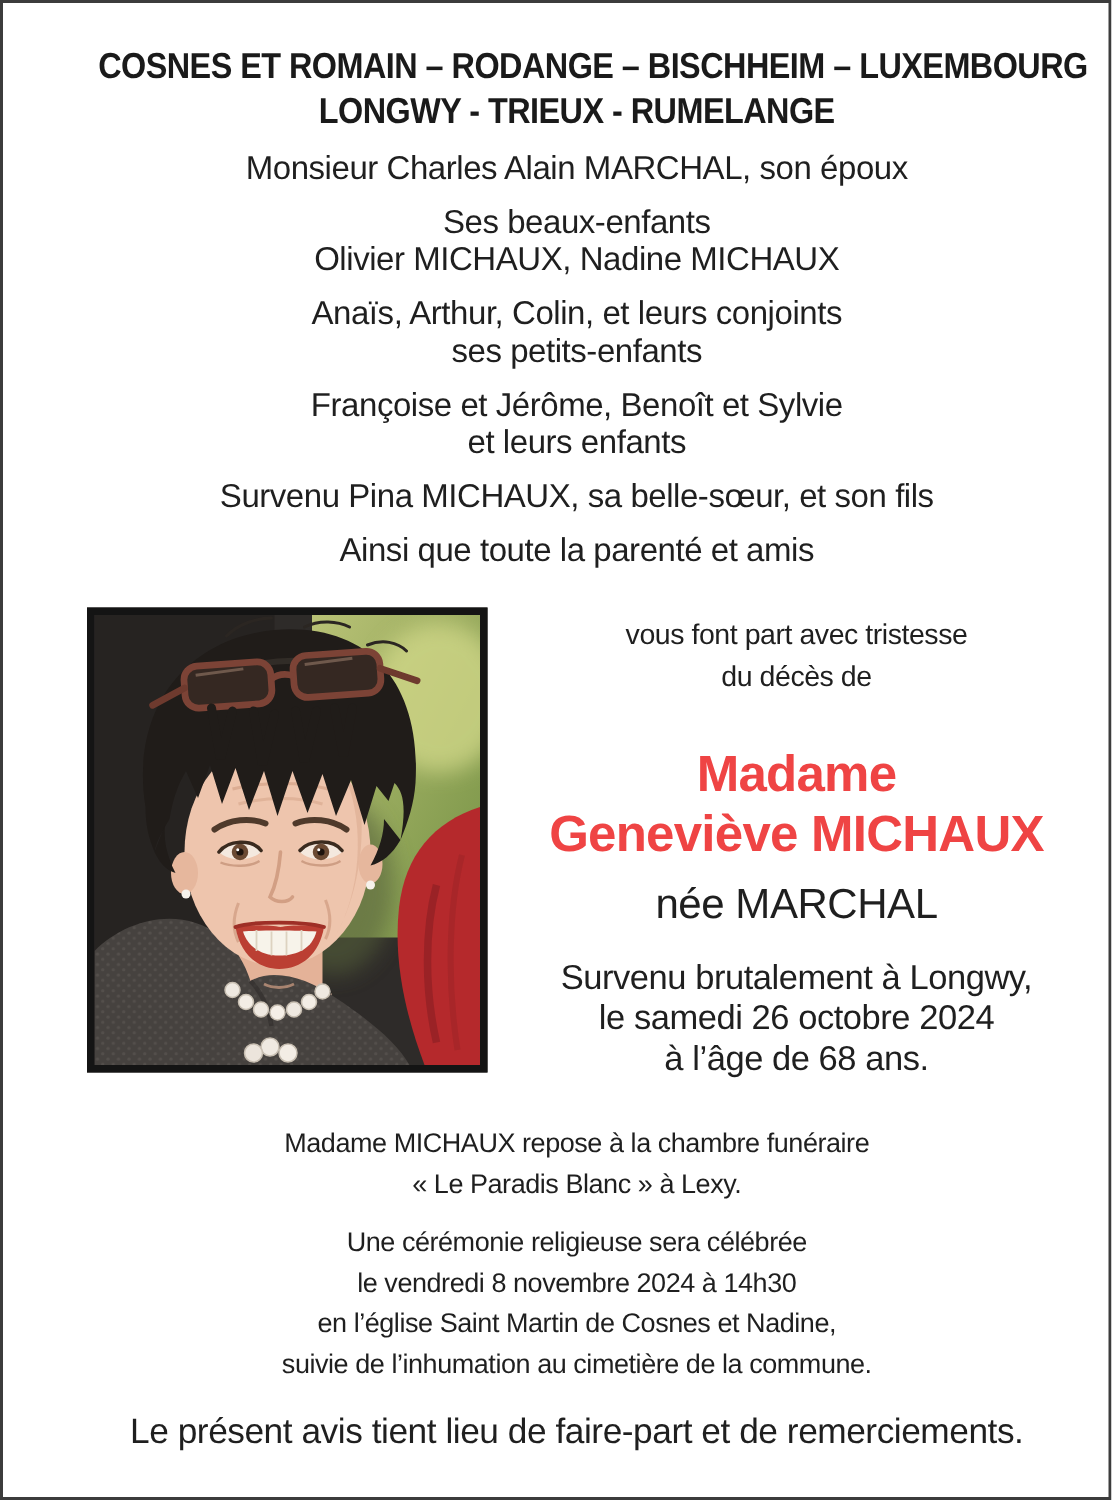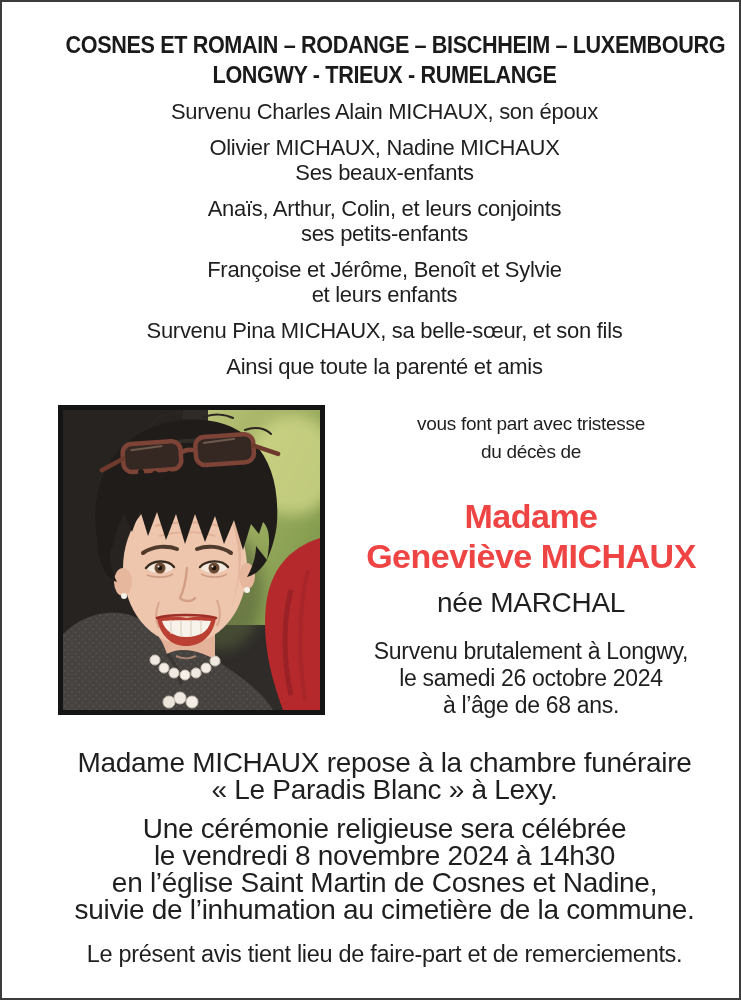--- a/index.html
+++ b/index.html
@@ -70,21 +70,21 @@
     font-size: 34px;
     line-height: 40px;
     font-weight: 700;
     color: #ef4444;
     letter-spacing: -0.5px;
   }
   .maiden { margin: 15px 0 0 0; font-size: 28px; line-height: 24px; }
   .death { margin: 23px 0 0 0; font-size: 23px; line-height: 27px; }
 
   
-  .details { margin-top: 30px; font-size: 28px; line-height: 27px; letter-spacing: -0.3px; }
+  .details { margin-top: 30px; font-size: 18px; line-height: 27px; letter-spacing: -0.3px; }
   .details p { margin: 0 0 12px 0; }
   .details .line { display: block; }
 
   .footer-line {
     margin: 17px 0 0 0;
     font-size: 23.5px;
     line-height: 28px;
     letter-spacing: -0.3px;
   }
 </style>
@@ -93,25 +93,25 @@
 
 <div class="sheet">
 
   <header class="towns">
     <span class="towns-line">COSNES ET ROMAIN – RODANGE – BISCHHEIM – LUXEMBOURG</span>
     <span class="towns-line">LONGWY - TRIEUX - RUMELANGE</span>
   </header>
 
   <section class="family">
     <p>
-      <span class="line">Survenu Charles Alain MICHAUX, son époux</span>
-    </p>
-    <p>
+      <span class="line">Monsieur Charles Alain MARCHAL, son époux</span>
+    </p>
+    <p>
+      <span class="line">Ses beaux-enfants</span>
       <span class="line">Olivier MICHAUX, Nadine MICHAUX</span>
-      <span class="line">Ses beaux-enfants</span>
     </p>
     <p>
       <span class="line">Anaïs, Arthur, Colin, et leurs conjoints</span>
       <span class="line">ses petits-enfants</span>
     </p>
     <p>
       <span class="line">Françoise et Jérôme, Benoît et Sylvie</span>
       <span class="line">et leurs enfants</span>
     </p>
     <p>

